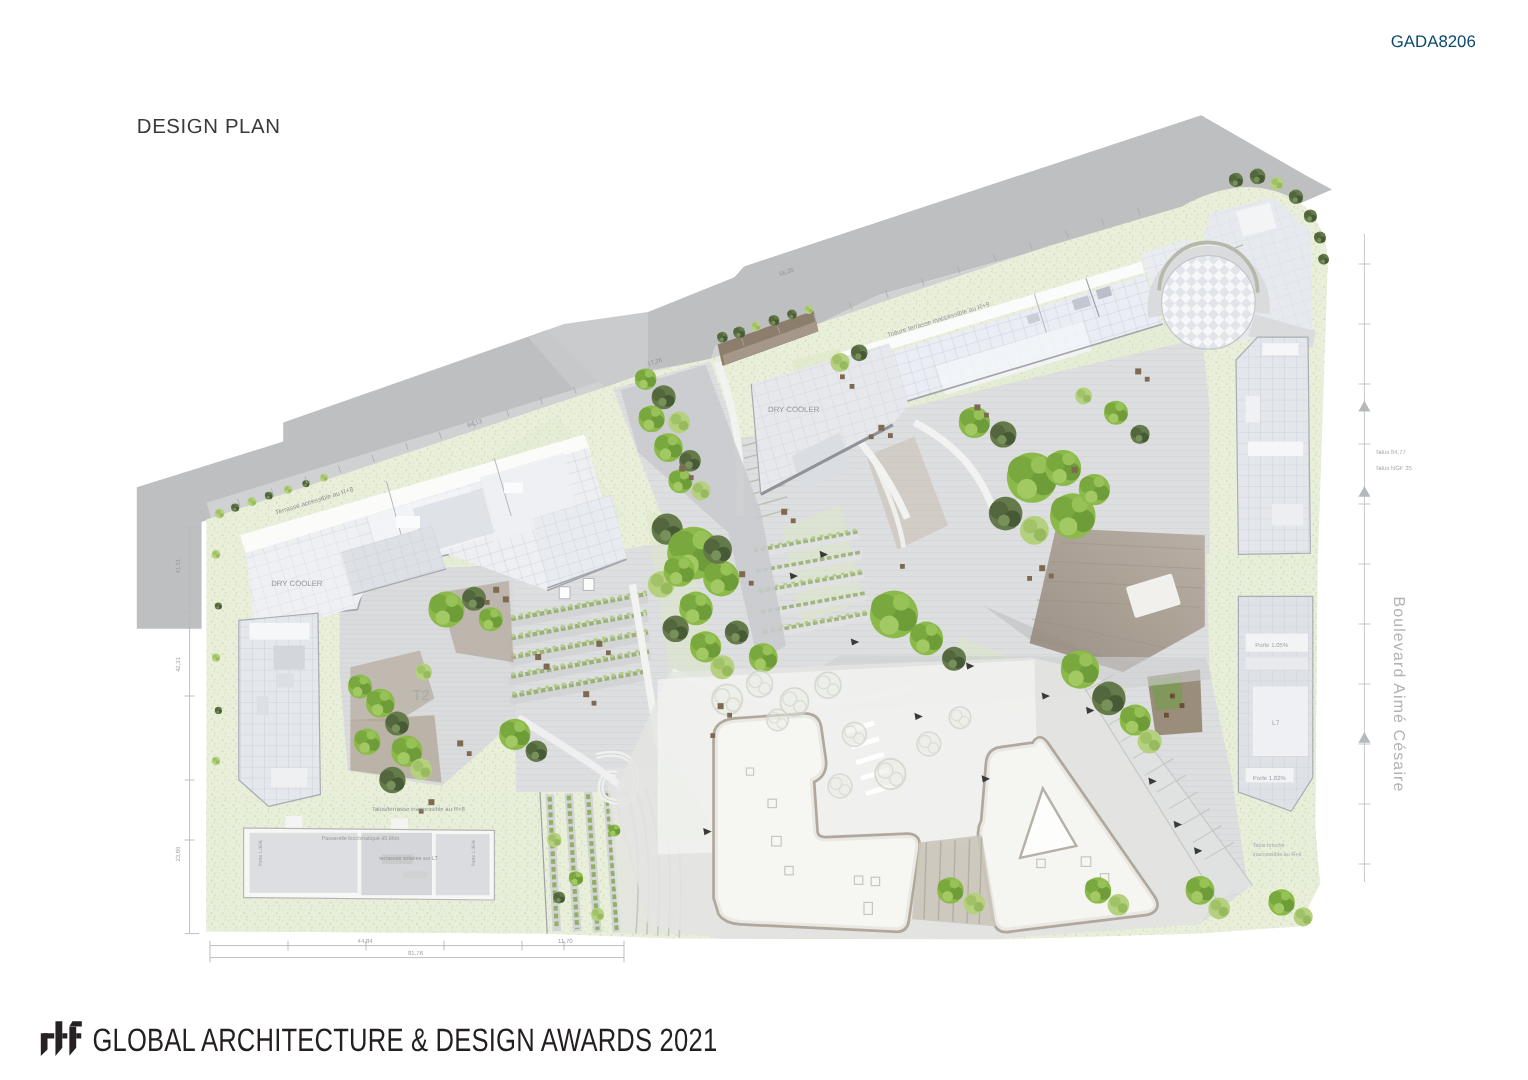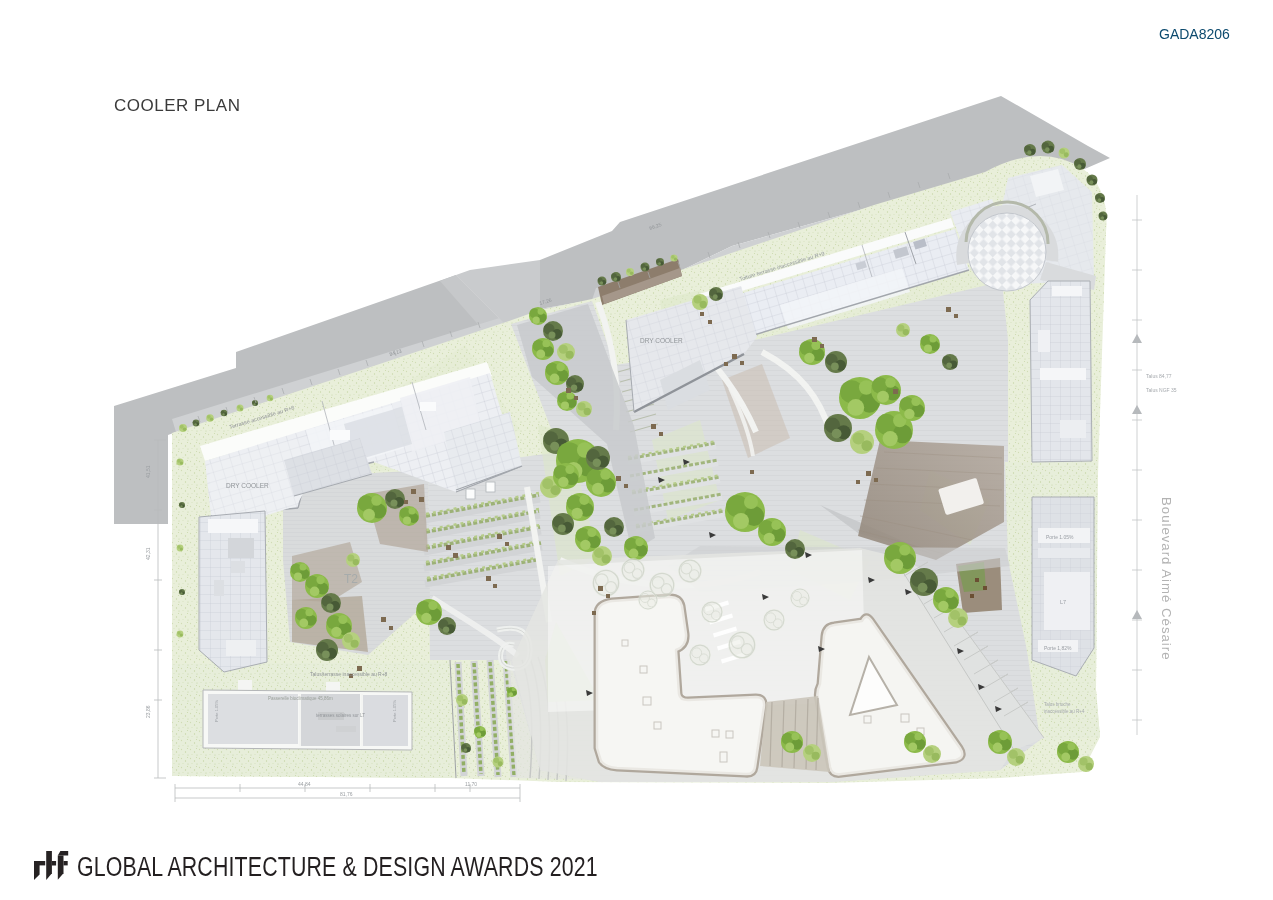--- a/index.html
+++ b/index.html
@@ -766,21 +766,21 @@
 <text x="390" y="356" transform="rotate(-17 390 356)">84,13</text>
 <text x="650" y="230" transform="rotate(-19 650 230)">66,25</text>
 </g>
 
 <text x="310" y="676" font-size="5" fill="#8f9396">Talus/terrasse inaccessible au R+8</text>
 <text x="268" y="700" font-size="4.5" fill="#9aa09a">Passerelle bioclimatique 45,86m</text>
 </svg>
 
 <div class="abs" style="left:1159px;top:26px;font-size:14px;color:#0c4a6e">GADA8206</div>
 
-<div class="abs" style="left:114px;top:96px;font-size:17px;color:#3a3a3a;letter-spacing:0.5px">COOLER PLAN</div>
+<div class="abs" style="left:114px;top:96px;font-size:17px;color:#3a3a3a;letter-spacing:0.5px">DESIGN PLAN</div>
 
 <div class="abs" style="left:1174px;top:497px;font-size:13.2px;color:#b3b3b3;letter-spacing:1px;transform:rotate(90deg);transform-origin:0 0;white-space:nowrap">Boulevard Aimé Césaire</div>
 
 <div class="abs" style="left:77px;top:852px;font-size:27px;color:#231f20;letter-spacing:0.2px;transform:scaleX(0.79);transform-origin:0 0">GLOBAL ARCHITECTURE &amp; DESIGN AWARDS 2021</div>
 
 <svg class="abs" width="40" height="36" viewBox="0 0 40 36" style="left:29px;top:847px" xmlns="http://www.w3.org/2000/svg">
 <g fill="#262223">
 <path d="M5,14 h5.6 v13.6 l-5.6,5.4 z"></path>
 <path d="M7.5,14 h8.7 v4.4 h-8.7 z"></path>
 <path d="M17.2,4 h5.7 v22.2 l-5.7,6.8 z"></path>

